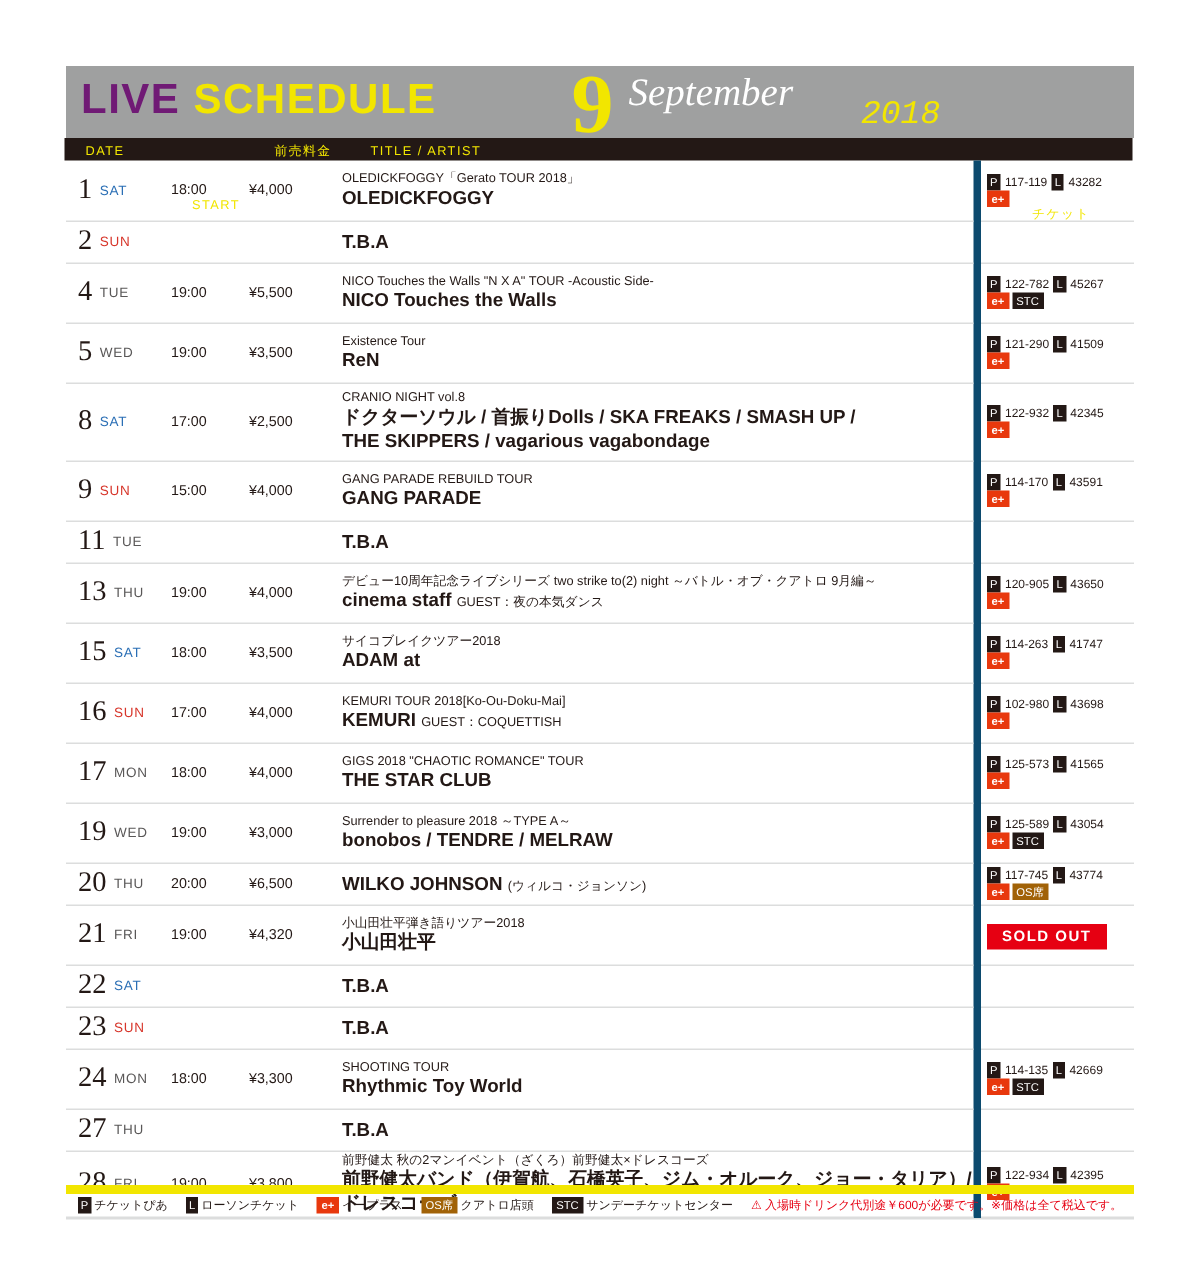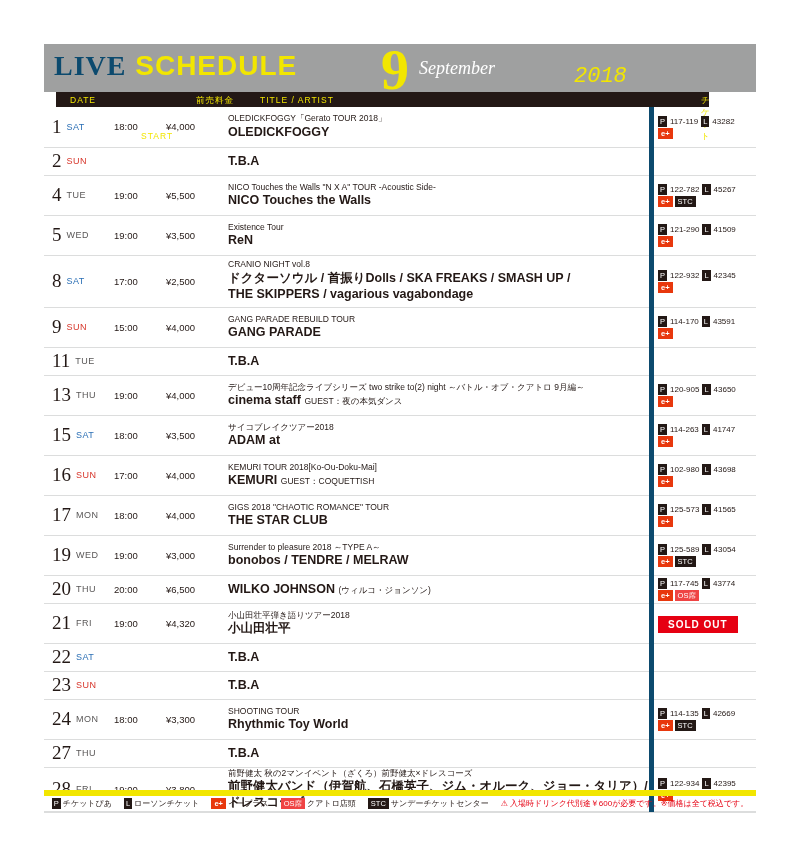--- a/index.html
+++ b/index.html
@@ -2,34 +2,34 @@
 <html><head>
 <meta charset="utf-8">
 <style>
   html,body{margin:0;padding:0;background:#ffffff;}
   body{width:800px;height:847px;font-family:"Liberation Sans","DejaVu Sans",sans-serif;color:#231815;}
   .page{position:relative;width:800px;height:847px;}
 
   
   .header{position:absolute;left:44px;top:44px;width:712px;height:48px;background:#9fa0a0;}
   .header .title{position:absolute;left:10px;top:6px;font-size:28px;letter-spacing:1px;font-weight:bold;}
-  .header .title .live{color:#0c4a6e;font-family:Liberation Serif, serif;}
+  .header .title .live{color:#701a75;}
   .header .title .sched{color:#f2e600;}
   .header .bignum{position:absolute;left:337px;top:-6px;font-size:56px;color:#f2e600;font-family:"Liberation Serif",serif;font-weight:bold;}
-  .header .month{position:absolute;left:375px;top:14px;font-size:18px;color:#ffffff;font-family:"Liberation Serif",serif;font-style:italic;}
+  .header .month{position:absolute;left:375px;top:3px;font-size:26px;color:#ffffff;font-family:"Liberation Serif",serif;font-style:italic;}
   .header .year{position:absolute;left:530px;top:20px;font-size:22px;color:#f2e600;font-family:Liberation Mono, monospace;font-style:italic;}
 
   
-  .colhead{position:absolute;left:56px;top:92px;width:653px;height:15px;background:#231815;color:#f2e600;font-size:8.5px;letter-spacing:1px;}
+  .colhead{position:absolute;left:43px;top:92px;width:712px;height:15px;background:#231815;color:#f2e600;font-size:8.5px;letter-spacing:1px;}
   .colhead span{position:absolute;top:3px;}
   .ch-date{left:14px;}
   .ch-start{left:85px;margin-top:36px;}
   .ch-price{left:140px;}
   .ch-title{left:204px;}
-  .ch-ticket{left:645px;}
+  .ch-ticket{left:645px;margin-top:42px;}
 
   
   .table{position:absolute;left:44px;top:107px;width:712px;border-collapse:collapse;}
   .table td{border-bottom:1px solid #dcdddd;vertical-align:middle;padding:0;}
   .row{height:28px;}
   .row.tall{height:40px;}
   .row.xtall{height:52px;}
 
   .c-date{width:62px;text-align:left;padding-left:8px !important;white-space:nowrap;}
   .daynum{font-size:19px;font-family:"Liberation Serif",serif;color:#231815;vertical-align:middle;}
@@ -45,21 +45,21 @@
   .main{font-size:12.5px;font-weight:bold;color:#231815;line-height:1.3;}
   .tba{font-size:12.5px;font-weight:bold;color:#231815;}
   .guest{font-size:8.5px;font-weight:normal;}
 
   .c-ticket{width:98px;border-left:5px solid #0c4a6e;padding-left:4px !important;}
   .tick-line{line-height:11px;white-space:nowrap;}
   .tag{display:inline-block;font-size:7.5px;line-height:9px;padding:0 1px;margin-right:2px;vertical-align:middle;}
   .tag.b{background:#231815;color:#ffffff;padding:1px 2px;}
   .tag.code{color:#231815;font-size:8px;}
   .tag.ep{background:#e8380d;color:#ffffff;padding:1px 3px;font-weight:bold;}
-  .tag.os{background:#ef4444;color:#ffffff;padding:1px 3px;}
+  .tag.os{background:#a16207;color:#ffffff;padding:1px 3px;}
   .tag.stc{background:#231815;color:#ffffff;padding:1px 3px;}
   .soldout{display:inline-block;background:#e60012;color:#ffffff;font-size:10px;font-weight:bold;letter-spacing:1px;padding:3px 10px;}
 
   
   .footbar{position:absolute;left:44px;top:790px;width:712px;height:6px;background:#f2e600;}
   .footer{position:absolute;left:44px;top:798px;width:712px;text-align:center;font-size:8px;color:#231815;}
   .footer .fitem{display:inline-block;margin:0 6px;white-space:nowrap;vertical-align:middle;}
   .footer .warn{color:#e60012;}
   .bot-rule{position:absolute;left:44px;top:812px;width:712px;height:1px;background:#dcdddd;}
 </style>

